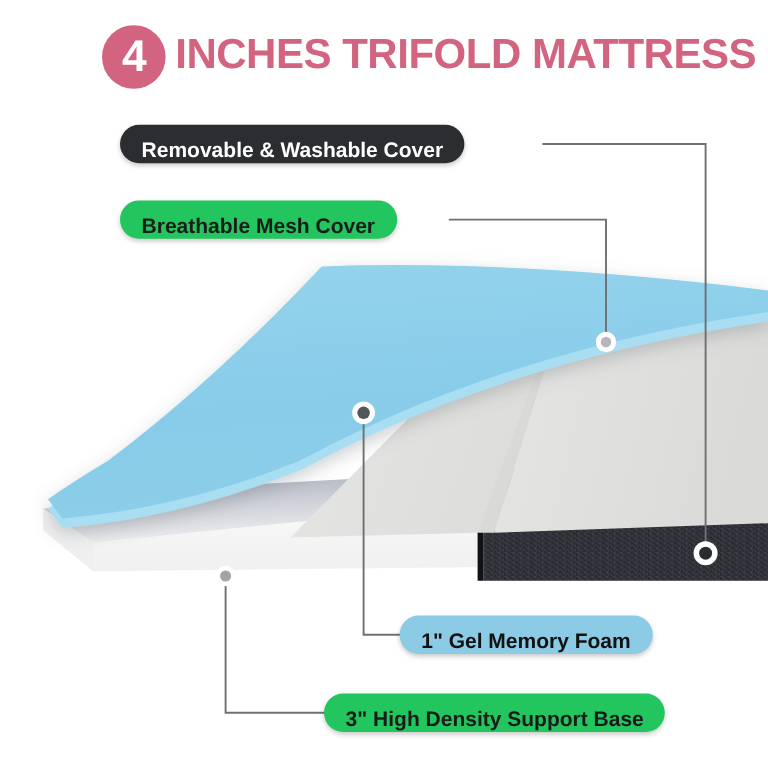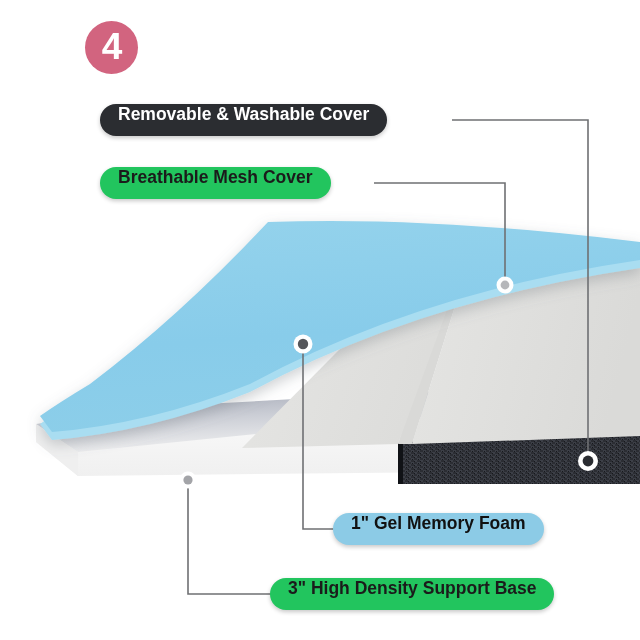--- a/index.html
+++ b/index.html
@@ -27,21 +27,21 @@
     color:#d2647f; font-size:35px; font-weight:bold;
     letter-spacing:-0.4px; white-space:nowrap;
   }
 
   
   .illo { position:absolute; left:0; top:0; width:640px; height:640px; }
   .illo svg { display:block; }
 
   
   .label {
-    position:absolute; display:flex; align-items:flex-start;
+    position:absolute; display:flex; align-items:flex-end;
     border-radius:16px; padding:0 18px; height:32px;
     font-size:17.5px; font-weight:bold; white-space:nowrap;
     box-shadow:0 2px 4px rgba(0,0,0,0.22);
   }
   .label-dark  { background:#2b2d31; color:#ffffff; }
   .label-gray  { background:#22c55e; color:#1b1b1b; }
   .label-blue  { background:#8ccbe6; color:#111111; }
 
   #lbl-washable { left:100px; top:104px; }
   #lbl-mesh     { left:100px; top:167px; }
@@ -50,20 +50,21 @@
 </style>
 </head>
 <body>
 
 <div id="stage">
 
   <div class="header">
     <div class="badge">
       <span class="badge-num">4</span>
     </div>
+    <div class="title">INCHES TRIFOLD MATTRESS</div>
   </div>
 
   <div class="illo">
     <svg width="640" height="640" viewBox="0 0 640 640" xmlns="http://www.w3.org/2000/svg">
       <defs>
         <linearGradient id="baseTop" x1="0" y1="0" x2="0.35" y2="1">
           <stop offset="0%" stop-color="#8e94a4"></stop>
           <stop offset="55%" stop-color="#c9ccd4"></stop>
           <stop offset="100%" stop-color="#f3f3f3"></stop>
         </linearGradient>

